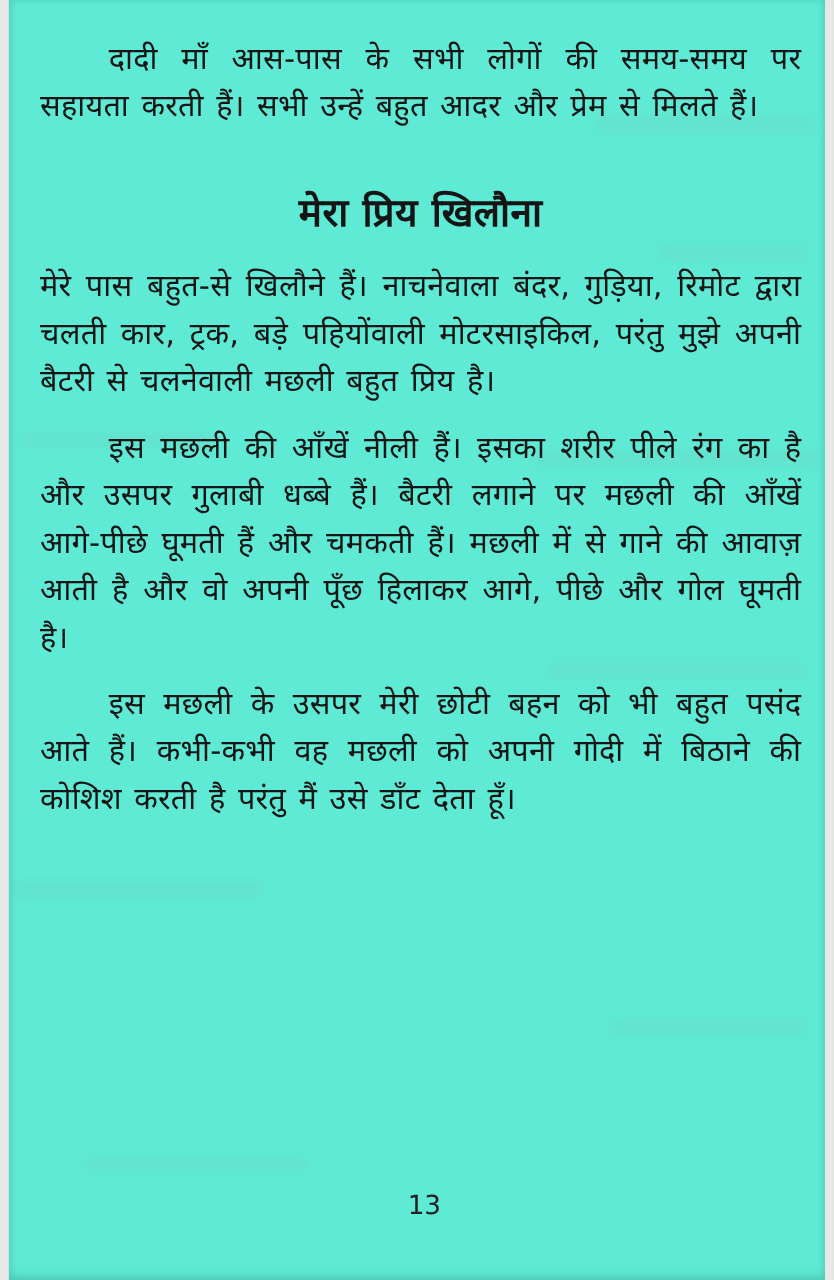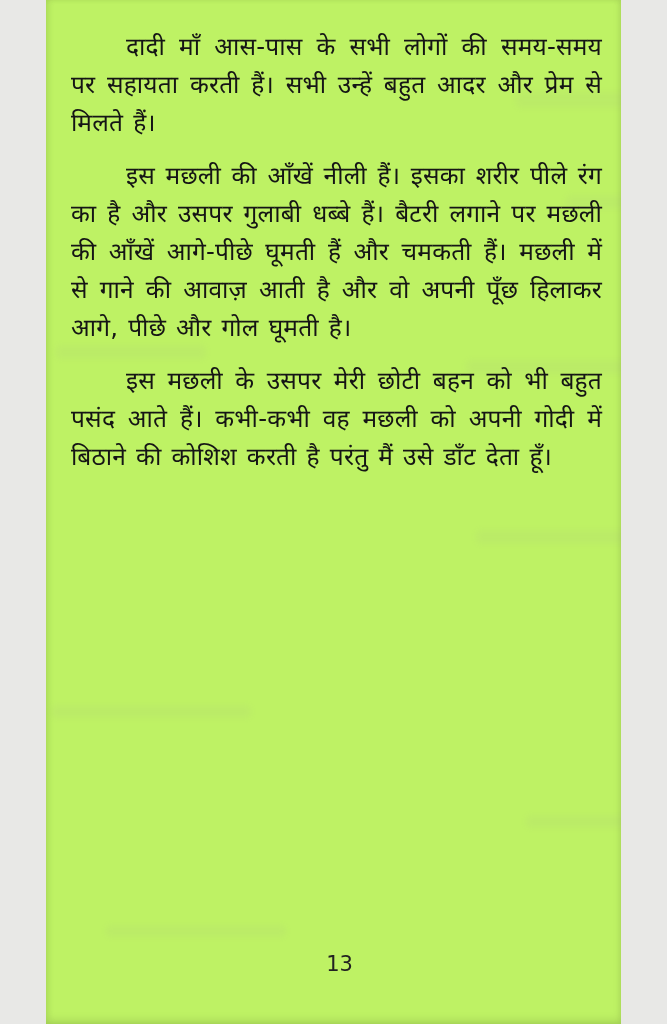--- a/index.html
+++ b/index.html
@@ -2,24 +2,24 @@
 <html><head>
 <meta charset="utf-8">
 <style>
   html, body {
     margin: 0;
     padding: 0;
     background: #e8e8e6;
   }
   .page {
     position: relative;
-    width: 575px;
+    width: 653px;
     height: 1024px;
     margin: 0 auto;
-    background: #bef264;
+    background: #5eead4;
     color: #151515;
     font-family: "DejaVu Sans", "Liberation Sans", sans-serif;
     overflow: hidden;
     box-shadow: inset 0 -4px 8px rgba(0,0,0,0.10),
                 inset 3px 0 6px rgba(0,0,0,0.04),
                 inset -2px 0 5px rgba(0,0,0,0.04);
   }
   .text-block {
     position: absolute;
     left: 25px;
@@ -86,21 +86,23 @@
   <div class="bleed b6"></div>
   <div class="bleed b7"></div>
   <div class="bleed b8"></div>
 
   <div class="text-block">
 
     <p class="para">दादी माँ आस-पास के सभी लोगों की समय-समय पर सहायता करती हैं। सभी उन्हें बहुत आदर और प्रेम से मिलते हैं।</p>
 
 
 
+    <h2 class="section-heading">मेरा प्रिय खिलौना</h2>
 
+    <p class="para no-indent">मेरे पास बहुत-से खिलौने हैं। नाचनेवाला बंदर, गुड़िया, रिमोट द्वारा चलती कार, ट्रक, बड़े पहियोंवाली मोटरसाइकिल, परंतु मुझे अपनी बैटरी से चलनेवाली मछली बहुत प्रिय है।</p>
 
     <p class="para">इस मछली की आँखें नीली हैं। इसका शरीर पीले रंग का है और उसपर गुलाबी धब्बे हैं। बैटरी लगाने पर मछली की आँखें आगे-पीछे घूमती हैं और चमकती हैं। मछली में से गाने की आवाज़ आती है और वो अपनी पूँछ हिलाकर आगे, पीछे और गोल घूमती है।</p>
 
     <p class="para">इस मछली के उसपर मेरी छोटी बहन को भी बहुत पसंद आते हैं। कभी-कभी वह मछली को अपनी गोदी में बिठाने की कोशिश करती है परंतु मैं उसे डाँट देता हूँ।</p>
 
 
   </div>
 
   <div class="page-number">13</div>
 

